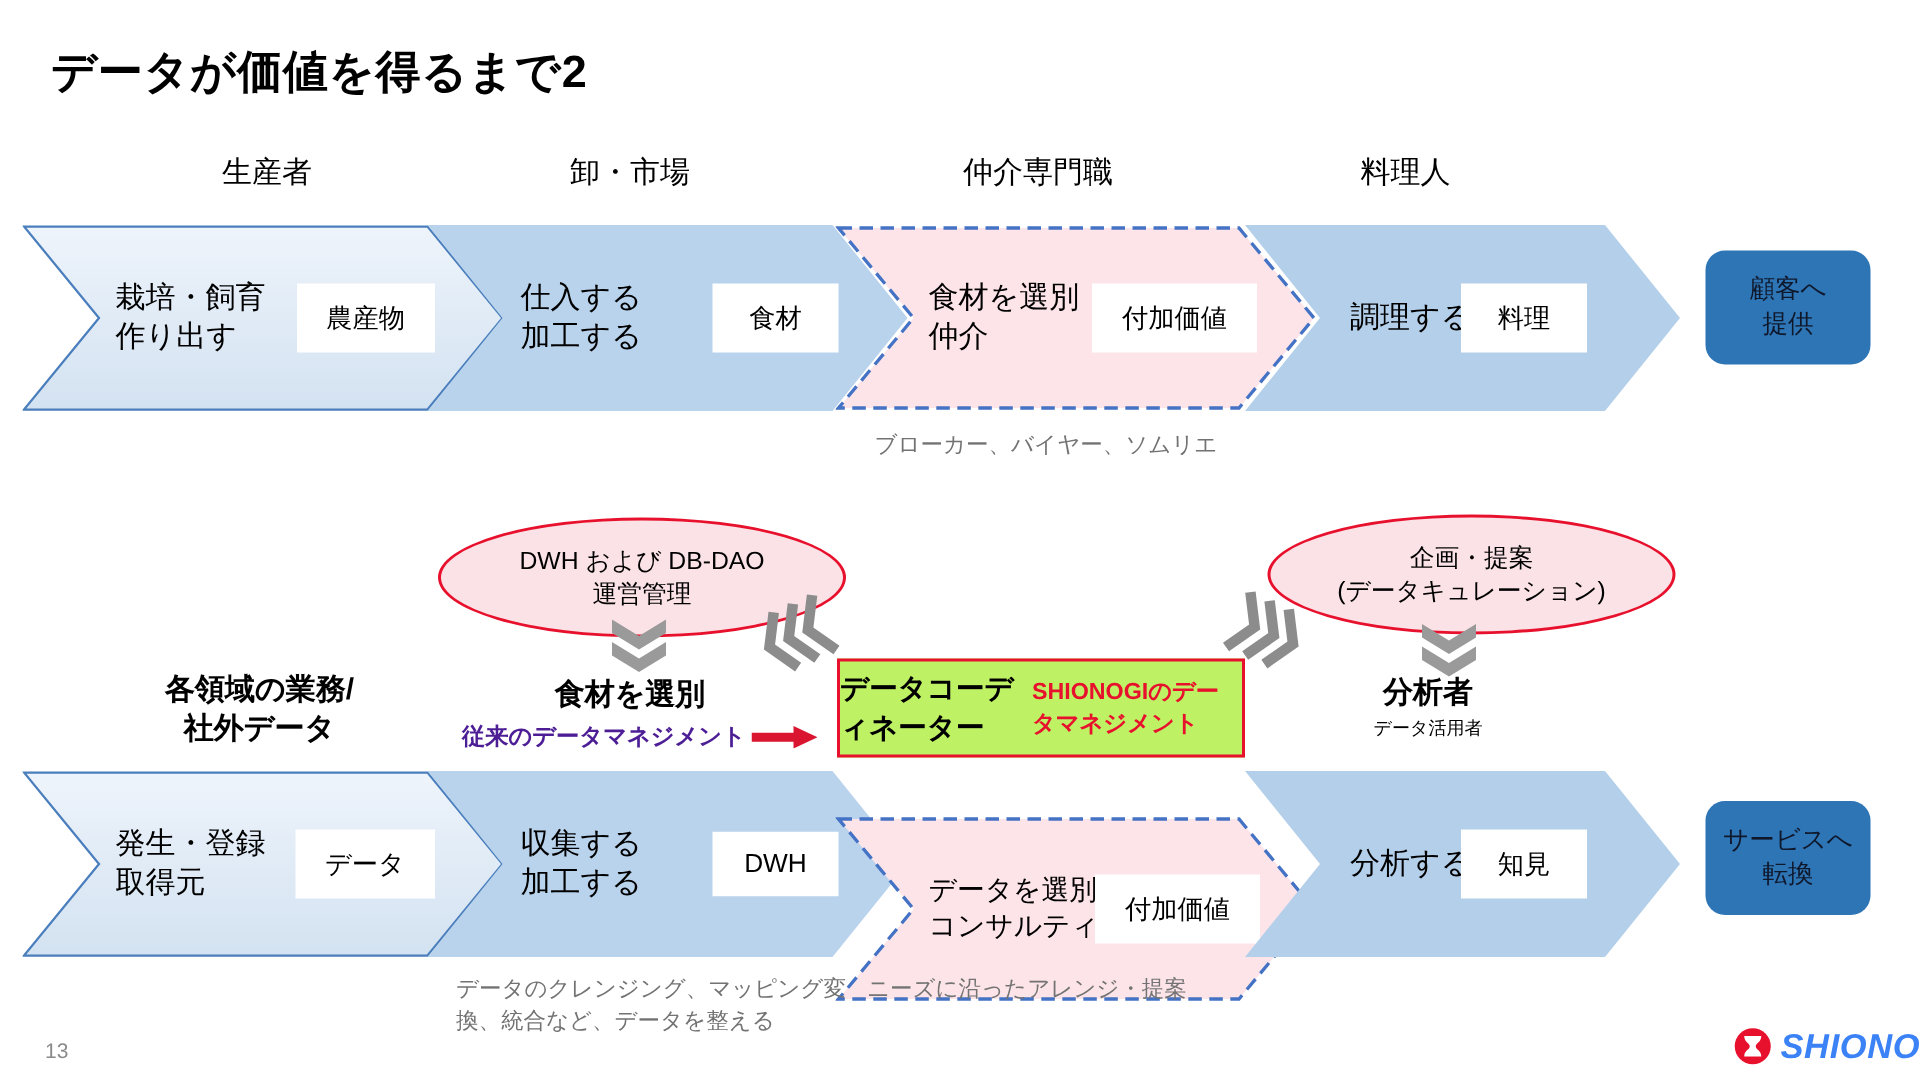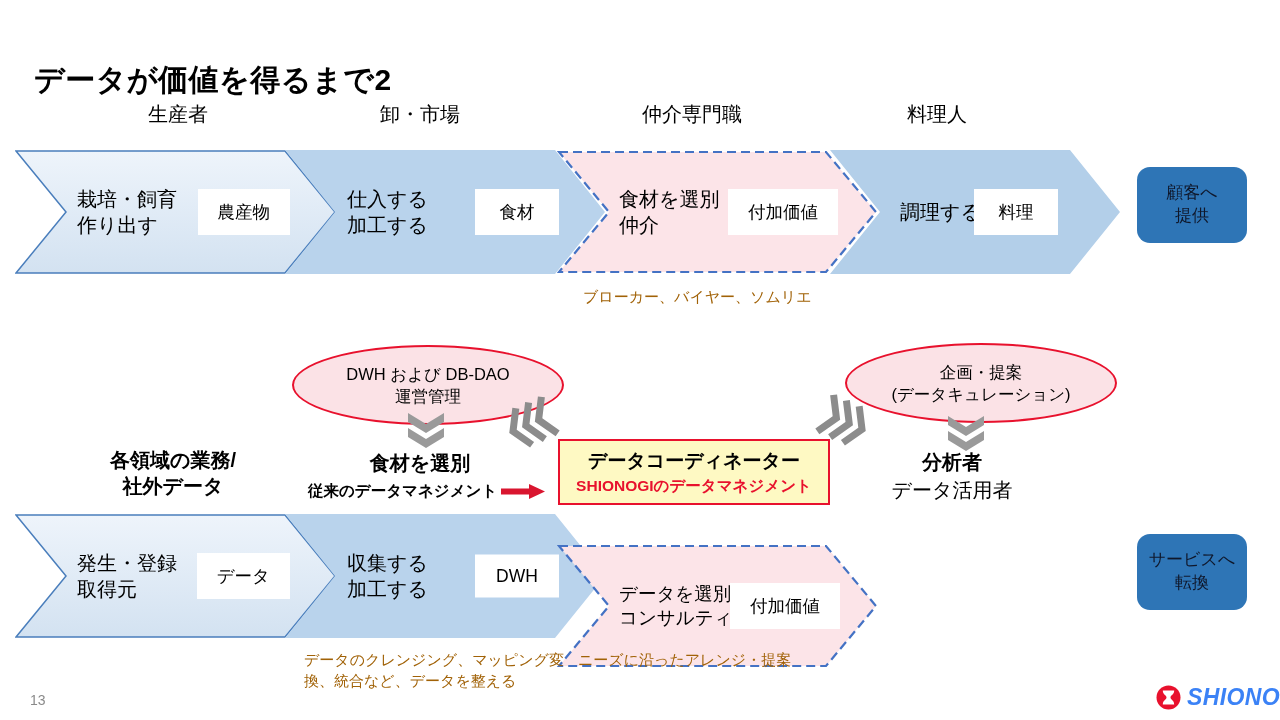--- a/index.html
+++ b/index.html
@@ -1,43 +1,43 @@
 <!DOCTYPE html>
 <html><head>
 <meta charset="utf-8">
 <style>
   html,body{margin:0;padding:0;background:#666;}
   .slide{position:relative;width:1280px;height:720px;background:#ffffff;overflow:hidden;
          font-family:"Liberation Sans","DejaVu Sans",sans-serif;color:#000;}
   .abs{position:absolute;}
-  .slide-title{left:34px;top:28px;font-size:30px;font-weight:800;letter-spacing:0.5px;margin-top:32px;}
+  .slide-title{left:34px;top:28px;font-size:30px;font-weight:800;letter-spacing:0.5px;}
   .col-header{top:101px;transform:translateX(-50%);font-size:20px;font-weight:400;white-space:nowrap;}
   
   .chev{position:absolute;height:124px;}
   .chev svg{position:absolute;left:0;top:0;}
   .chev-label{position:absolute;left:62px;top:50%;transform:translateY(-50%);
               font-size:20px;line-height:1.32;white-space:pre-line;}
   .chev-label.tight{font-size:18.5px;}
   .chev-out{position:absolute;right:46px;top:50%;transform:translateY(-50%);
             background:#fff;font-size:17.5px;padding:11px 20px;min-width:44px;text-align:center;white-space:nowrap;}
   .result-box{width:110px;height:76px;background:#2e75b6;border-radius:13px;color:#0f172a;
               display:flex;align-items:center;justify-content:center;text-align:center;
               font-size:17px;line-height:1.35;white-space:pre-line;}
-  .flow-note{font-size:15px;line-height:1.38;color:#a16207;}
+  .flow-note{font-size:15px;line-height:1.38;color:#737373;}
   
   .bubble{border:2.5px solid #e8112d;background:#fbe2e6;border-radius:50%;
           display:flex;align-items:center;justify-content:center;text-align:center;
           font-size:16.5px;line-height:1.35;white-space:pre-line;}
   .role{transform:translateX(-50%);text-align:center;font-size:20px;font-weight:700;
         line-height:1.3;white-space:pre-line;}
-  .role-sub{transform:translateX(-50%);text-align:left;font-size:20px;white-space:nowrap;}
+  .role-sub{transform:translateX(-50%);text-align:left;font-size:12px;white-space:nowrap;}
   .legacy-row{display:flex;align-items:center;gap:4px;}
-  .legacy-text{color:#000000;font-weight:700;font-size:15.5px;white-space:nowrap;}
-  .coord-box{border:2.5px solid #e8112d;background:#fef9c3;width:268px;height:62px;
-             display:flex;flex-direction:column;align-items:center;justify-content:center;gap:2px;}
+  .legacy-text{color:#4c1d95;font-weight:700;font-size:15.5px;white-space:nowrap;}
+  .coord-box{border:2.5px solid #e8112d;background:#bef264;width:268px;height:62px;
+             display:flex;flex-direction:row;align-items:center;justify-content:center;gap:2px;}
   .coord-title{font-size:19px;font-weight:700;}
   .coord-sub{font-size:15.5px;font-weight:700;color:#e8112d;}
   .footer-page{font-size:14px;color:#8a8a8a;margin-top:10px;}
   .logo{display:flex;align-items:center;gap:6px;}
   .logo-text{font-size:23px;font-weight:700;color:#3b82f6;letter-spacing:0.4px;font-style:italic;}
 </style>
 </head>
 <body>
 
 <div class="slide">
@@ -162,20 +162,27 @@
 
   <div class="chev" style="left:557px;top:544px;width:321px">
     <svg width="321" height="124" viewBox="0 0 321 124" preserveAspectRatio="none">
       <polygon points="2,2 269,2 319,62 269,122 2,122 52,62" fill="#fce4e8" stroke="#4472c4" stroke-width="2.2" stroke-dasharray="9 5"></polygon>
     </svg>
     <div class="chev-label tight">データを選別
 コンサルティング</div>
     <div class="chev-out" style="right:38px">付加価値</div>
   </div>
 
+  <div class="chev" style="left:830px;top:514px;width:290px">
+    <svg width="290" height="124" viewBox="0 0 290 124" preserveAspectRatio="none">
+      <polygon points="0,0 240,0 290,62 240,124 0,124 50,62" fill="#b3cfe9"></polygon>
+    </svg>
+    <div class="chev-label" style="left:70px">分析する</div>
+    <div class="chev-out" style="right:62px">知見</div>
+  </div>
 
   <div class="abs result-box" style="left:1137px;top:534px">サービスへ
 転換</div>
 
   <div class="abs flow-note" style="left:304px;top:650px;width:262px">データのクレンジング、マッピング変換、統合など、データを整える</div>
   <div class="abs flow-note" style="left:578px;top:650px">ニーズに沿ったアレンジ・提案</div>
 
   <div class="abs footer-page" style="left:30px;top:682px">13</div>
 
   <div class="abs logo" style="left:1156px;top:684px">

